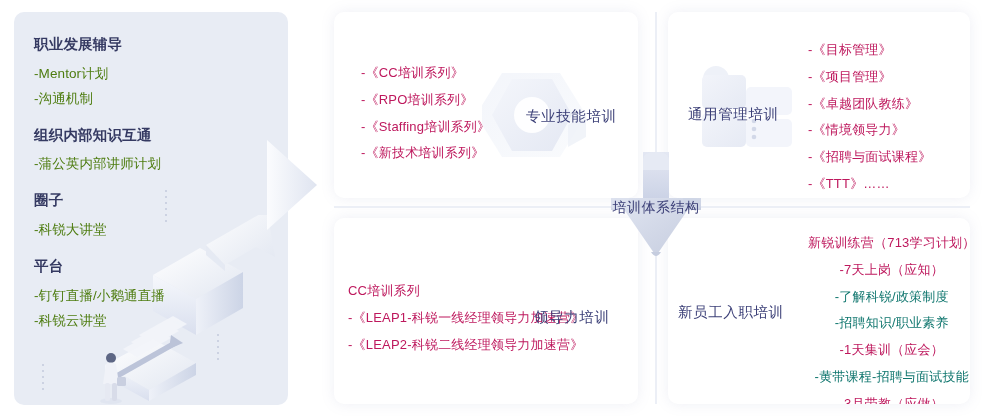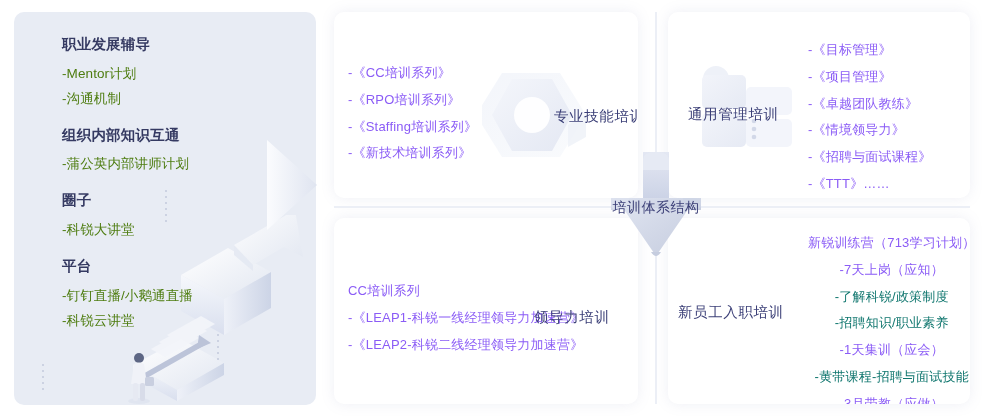--- a/index.html
+++ b/index.html
@@ -22,21 +22,20 @@
   
   .left-panel {
     position: absolute;
     left: 14px;
     top: 12px;
     width: 274px;
     height: 393px;
     background: #e8ecf4;
     border-radius: 10px;
     overflow: hidden;
-    padding-left: 28px;
   }
   .left-panel-inner {
     position: relative;
     z-index: 3;
     padding: 22px 0 0 20px;
   }
   .lp-group { margin-bottom: 13px; }
   .lp-heading {
     font-size: 14.5px;
     font-weight: bold;
@@ -102,21 +101,21 @@
     position: relative;
     width: 100%;
     height: 100%;
     z-index: 2;
   }
   .card-list {
     position: absolute;
   }
   .card-list .row {
     font-size: 13px;
-    color: #8b5cf6;
+    color: #be185d;
     line-height: 2.06;
     white-space: nowrap;
     letter-spacing: .2px;
   }
   .card-list .row.muted {
     color: #0f766e;
   }
   .card-title {
     position: absolute;
     font-size: 14.5px;
@@ -125,22 +124,22 @@
     white-space: nowrap;
     z-index: 3;
   }
   .card-icon {
     position: absolute;
     z-index: 1;
     pointer-events: none;
   }
 
   
-  #card-skill .card-list { left: 14px; top: 48px; }
-  #card-skill .card-title { left: 220px; top: 95px; }
+  #card-skill .card-list { left: 27px; top: 48px; }
+  #card-skill .card-title { left: 192px; top: 95px; }
   #card-skill .card-icon { left: 148px; top: 53px; width: 118px; height: 100px; }
 
   #card-mgmt .card-list { left: 140px; top: 25px; }
   #card-mgmt .card-title { left: 20px; top: 93px; }
   #card-mgmt .card-icon { left: 22px; top: 53px; width: 120px; height: 100px; }
 
   #card-leader .card-list { left: 14px; top: 60px; }
   #card-leader .card-title { left: 200px; top: 90px; }
 
   #card-newhire .card-list { left: 140px; top: 12px; text-align: center; }

